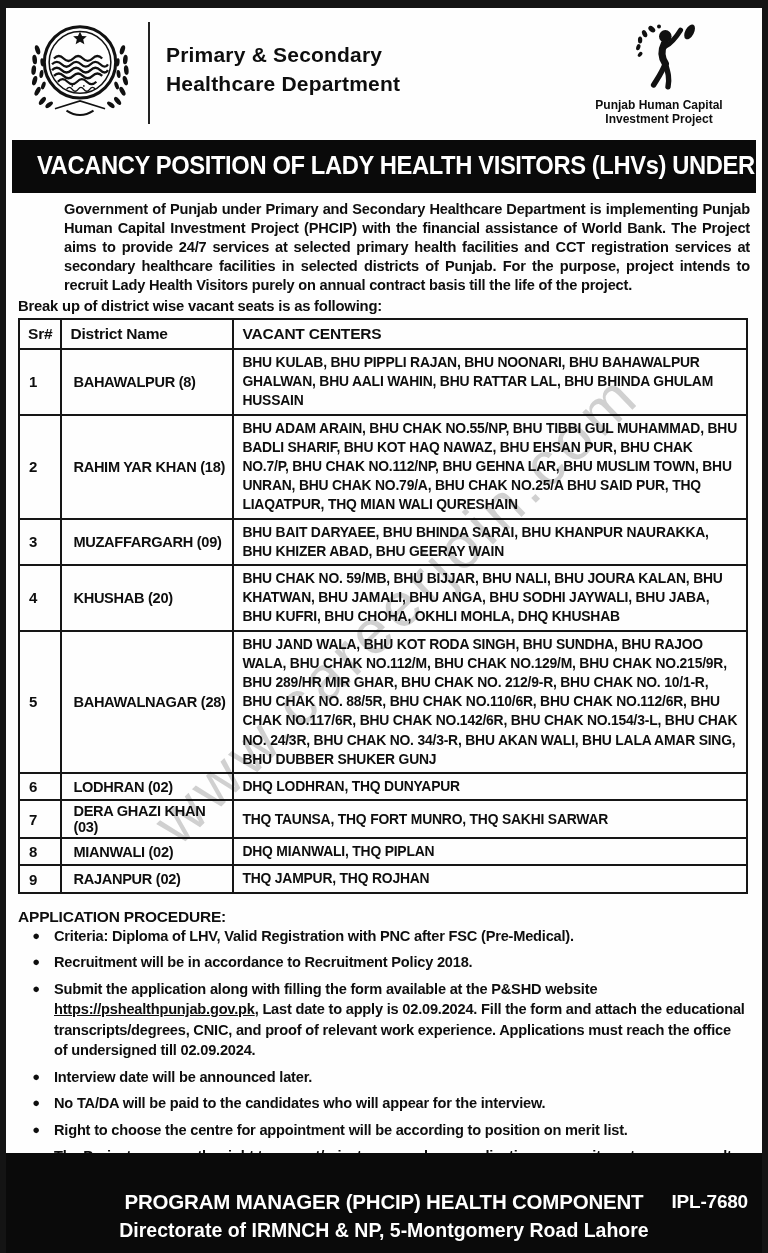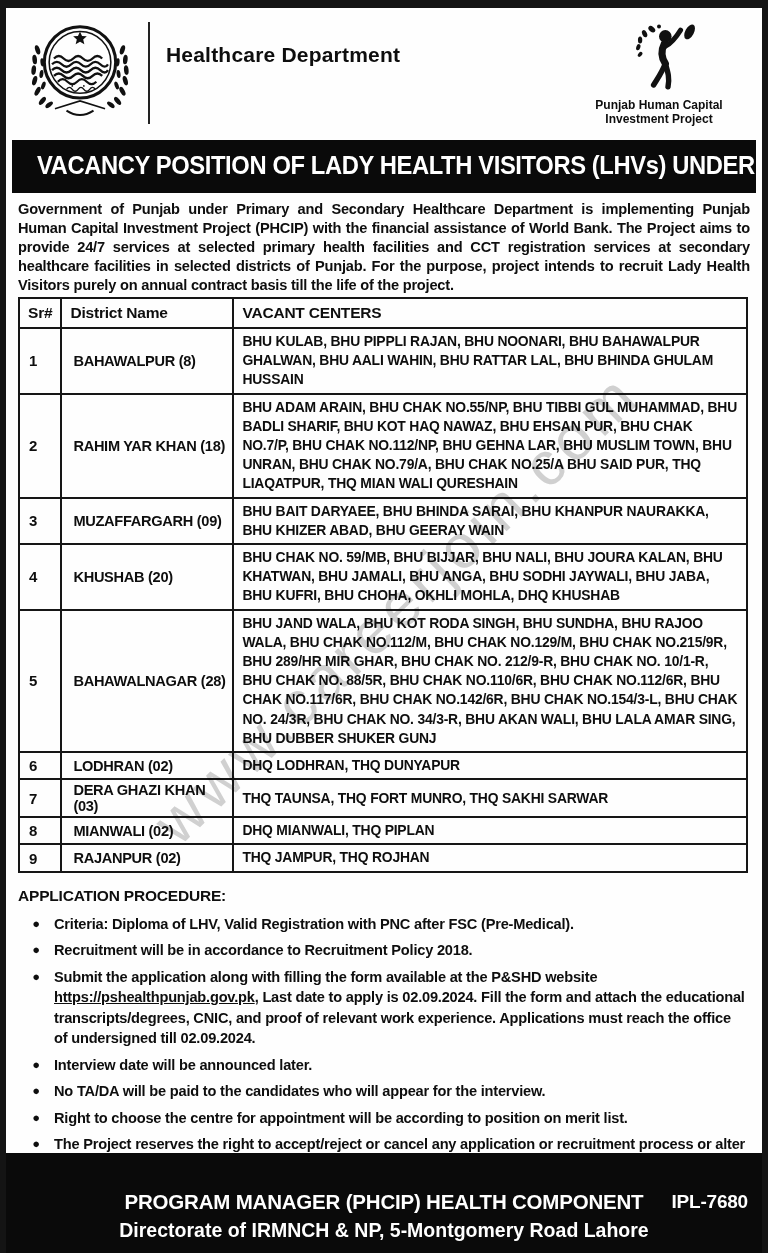--- a/index.html
+++ b/index.html
@@ -22,34 +22,34 @@
 
   
   .banner {
     margin:8px 6px 0 6px; background:#0a0a0a; color:#fff; text-align:center;
     padding:11px 4px 13px; font-weight:700; font-size:25px; letter-spacing:-.4px;
   }
   .banner span { display:inline-block; transform:scaleX(.95); transform-origin:center; white-space:nowrap; }
 
   
   .intro { padding:7px 12px 0 12px; font-weight:700; font-size:14.6px; line-height:19px;
-           text-align:justify; letter-spacing:-.2px; }
+           text-align:justify; letter-spacing:-.2px;margin-left:46px; }
   .breakup { padding:3px 12px 2px 12px; font-weight:700; font-size:14.8px; letter-spacing:-.2px; }
 
   
   table.vacancy { border-collapse:collapse; margin:2px 14px 0 12px; width:calc(100% - 26px);border-radius:17px; }
   .vacancy th, .vacancy td { border:2.5px solid #161616; font-weight:700; vertical-align:middle; }
   .vacancy th { font-size:15.5px; text-align:left; padding:5px 8px; letter-spacing:-.2px; }
   td.c-sr { width:34px; text-align:left; padding:2px 2px 2px 9px; font-size:15px; }
   td.c-district { width:172px; padding:2px 2px 2px 11px; font-size:14.6px; letter-spacing:-.3px; }
   td.c-centers { padding:3px 8px; font-size:13.9px; line-height:19.2px; letter-spacing:-.2px; }
 
   
   .procedure { padding:14px 12px 0 12px; }
-  .proc-heading { font-weight:700; font-size:15.5px; margin-bottom:9px; letter-spacing:-.2px; }
+  .proc-heading { font-weight:700; font-size:15.5px; letter-spacing:-.2px; }
   .bullet { display:flex; font-weight:700; font-size:14.6px; line-height:20.5px;
             margin-bottom:6px; letter-spacing:-.2px; }
   .bullet .dot { flex:0 0 36px; text-align:center; font-size:13px; line-height:20.5px; }
   .bullet .btext { flex:1; padding-right:4px; }
   .inline-link { text-decoration:underline; color:inherit; cursor:pointer; }
 
   
   .footer { position:absolute; left:0; right:0; bottom:0; background:#0a0a0a; color:#fff;
             text-align:center; padding:9px 0 11px; }
   .f-line1 { position:relative; font-weight:700; font-size:20.5px; letter-spacing:-.2px;margin-top:28px; }
@@ -116,20 +116,21 @@
         <ellipse cx="100" cy="58" rx="2" ry="4.2" transform="rotate(-8 100 58)"></ellipse>
         <ellipse cx="99" cy="46" rx="2" ry="4.2" transform="rotate(8 99 46)"></ellipse>
       </g>
       <path d="M34 94 L60 86 L86 94" class="ink" stroke-width="1.6"></path>
       <path d="M46 96 Q60 105 74 96" class="ink" stroke-width="2"></path>
     </svg>
 
     <div class="hdr-divider"></div>
 
     <div class="dept-title">
+      <div>Primary &amp; Secondary</div>
       <div>Healthcare Department</div>
     </div>
 
     <div class="phcip">
       <svg viewBox="0 0 100 80">
 
         <g fill="#111">
           <ellipse cx="29" cy="36" rx="2" ry="3.2" transform="rotate(40 29 36)"></ellipse>
           <ellipse cx="27" cy="28" rx="2.2" ry="3.6" transform="rotate(20 27 28)"></ellipse>
           <ellipse cx="29" cy="20" rx="2.4" ry="4" transform="rotate(0 29 20)"></ellipse>
@@ -151,20 +152,21 @@
         <div>Investment Project</div>
       </div>
     </div>
   </div>
 
   <div class="banner">
     <span>VACANCY POSITION OF LADY HEALTH VISITORS (LHVs) UNDER PHCIP</span>
   </div>
 
   <div class="intro">Government of Punjab under Primary and Secondary Healthcare Department is implementing Punjab Human Capital Investment Project (PHCIP) with the financial assistance of World Bank. The Project aims to provide 24/7 services at selected primary health facilities and CCT registration services at secondary healthcare facilities in selected districts of Punjab. For the purpose, project intends to recruit Lady Health Visitors purely on annual contract basis till the life of the project.</div>
+  <div class="breakup">Break up of district wise vacant seats is as following:</div>
 
   <table class="vacancy">
     <thead>
       <tr>
         <th style="width:34px;">Sr#</th>
         <th style="width:172px;">District Name</th>
         <th>VACANT CENTERS</th>
       </tr>
     </thead>
     <tbody>

